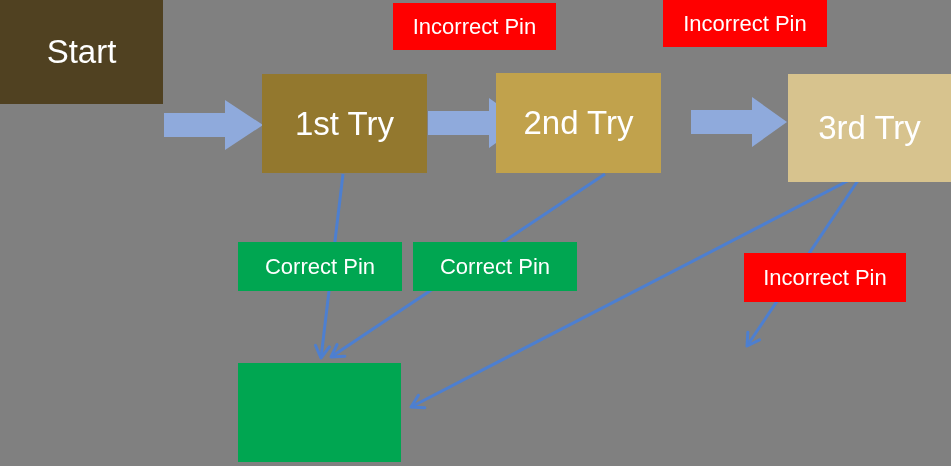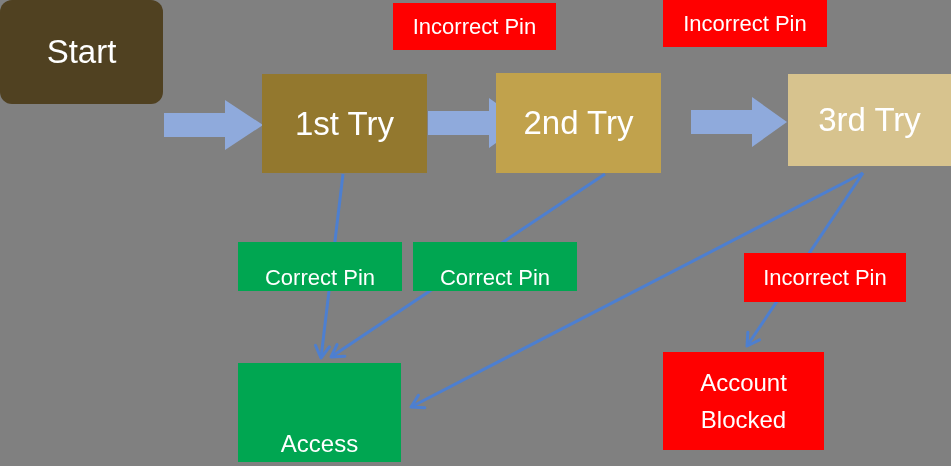--- a/index.html
+++ b/index.html
@@ -18,31 +18,31 @@
   .layer{position:absolute;inset:0;width:951px;height:466px;z-index:1;}
   .flow{fill:var(--flow-arrow-blue);}
   .conn{stroke:var(--connector-blue);stroke-width:3;fill:none;}
   .node,.badge{
     position:absolute;display:flex;flex-direction:column;align-items:center;
     justify-content:center;text-align:center;color:var(--text-white);
   }
   .node{z-index:2;font-size:33px;}
   .badge{z-index:3;font-size:22px;}
   .outcome{font-size:24px;line-height:37px;}
-  .brown0{background:var(--start-box);border-radius:12px;}
+  .brown0{background:var(--start-box);}
   .brown1{background:var(--first-try-box);}
   .brown2{background:var(--second-try-box);}
   .brown3{background:var(--third-try-box);}
-  .green{background:var(--success-green);justify-content:flex-end;}
+  .green{background:var(--success-green);}
   .red{background:var(--failure-red);}
   
   .n-start {left:0;   top:73; width:163px;height:104px;}
   .n-try1  {left:262px;top:74px;width:165px;height:99px;text-align:center;}
   .n-try2  {left:496px;top:73px;width:165px;height:100px;}
-  .n-try3  {left:788px;top:74px;width:163px;height:92px;}
+  .n-try3  {left:788px;top:74px;width:163px;height:108px;}
   .n-access{left:238px;top:363px;width:163px;height:99px;}
   .n-block {left:663px;top:352px;width:161px;height:98px;}
   .b-ip1{left:393px;top:3px;  width:163px;height:47px;}
   .b-ip2{left:663px;top:0;    width:164px;height:47px;}
   .b-ip3{left:744px;top:253px;width:162px;height:49px;}
   .b-cp1{left:238px;top:242px;width:164px;height:49px;}
   .b-cp2{left:413px;top:242px;width:164px;height:49px;}
 </style>
 </head>
 <body>
@@ -73,25 +73,20 @@
     <span>1st Try</span>
   </div>
   <div class="node brown2 n-try2">
     <span>2nd Try</span>
   </div>
   <div class="node brown3 n-try3">
     <span>3rd Try</span>
   </div>
 
   <div class="node green outcome n-access">
-    <span>Access</span>
-  </div>
-  <div class="node red outcome n-block">
-    <span>Account</span>
-    <span>Blocked</span>
   </div>
 
   <div class="badge red b-ip1">
     <span>Incorrect Pin</span>
   </div>
   <div class="badge red b-ip2">
     <span>Incorrect Pin</span>
   </div>
   <div class="badge red b-ip3">
     <span>Incorrect Pin</span>

